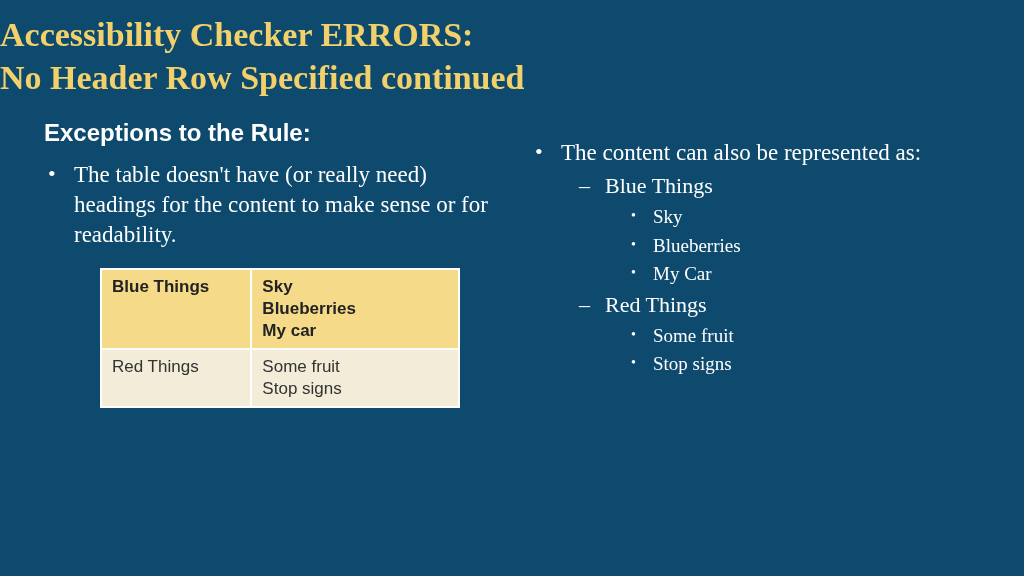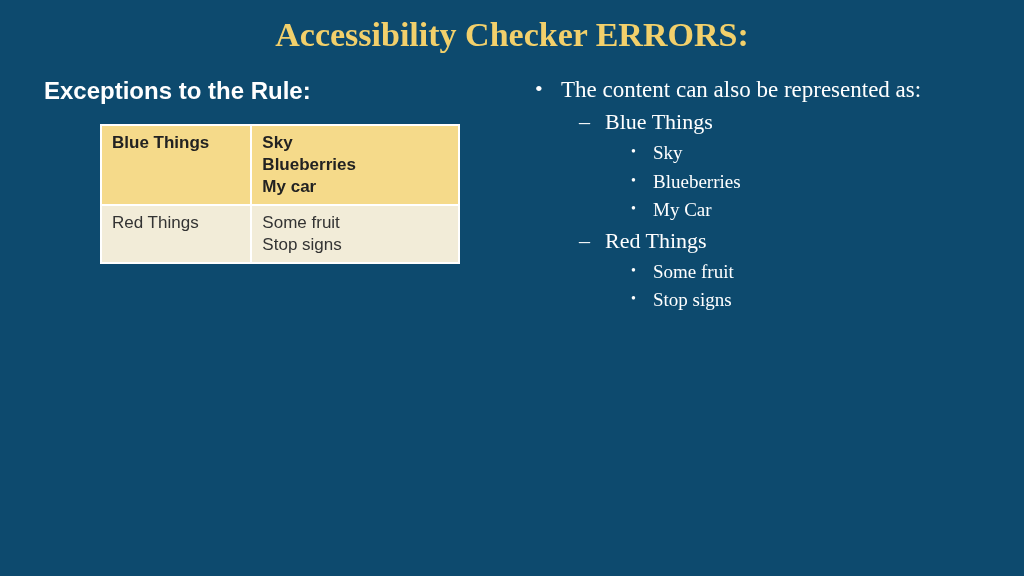--- a/index.html
+++ b/index.html
@@ -4,33 +4,34 @@
 <style>
   * { margin: 0; padding: 0; box-sizing: border-box; }
   html, body { width: 1024px; height: 576px; overflow: hidden; }
   body {
     background: #0d4a6e;
     font-family: Arial, "Helvetica Neue", Helvetica, sans-serif;
     color: #ffffff;
     position: relative;
   }
   .title {
-    text-align: center;
+    text-align: left;
     color: #f2d06b;
     font-family: Georgia, "Times New Roman", serif;
     font-weight: bold;
     font-size: 34px;
     line-height: 1.25;
     padding-top: 14px;
   }
   .columns {
     display: flex;
     flex-direction: row;
     padding: 18px 40px 0 40px;
     gap: 30px;
+    align-items: center;
   }
   .col {
     flex: 1;
     font-size: 23px;
     line-height: 1.3;
   }
   .subhead {
     font-weight: bold;
     font-size: 24px;
     margin-bottom: 12px;
@@ -106,26 +107,30 @@
   }
   tr.r0 td { background: #f5da8a; font-weight: bold; color: #222; }
   tr.r1 td { background: #f2ecd8; color: #333; }
   td.c0 { width: 42%; }
 </style>
 </head>
 <body>
 
 <div class="title">
   <span>Accessibility Checker ERRORS:</span><br>
+  <span>No Header Row Specified continued</span>
 </div>
 
 <div class="columns">
 
   <div class="col">
     <div class="subhead">Exceptions to the Rule:</div>
+    <ul class="outer">
+      <li>The table doesn't have (or really need) headings for the content to make sense or for readability.</li>
+    </ul>
 
     <div class="tbl-wrap">
       <table>
         <tbody>
             <tr class="r0">
           <td class="c0">Blue Things</td>
           <td>
             <span>Sky</span><br>
             <span>Blueberries</span><br>
             <span>My car</span>

